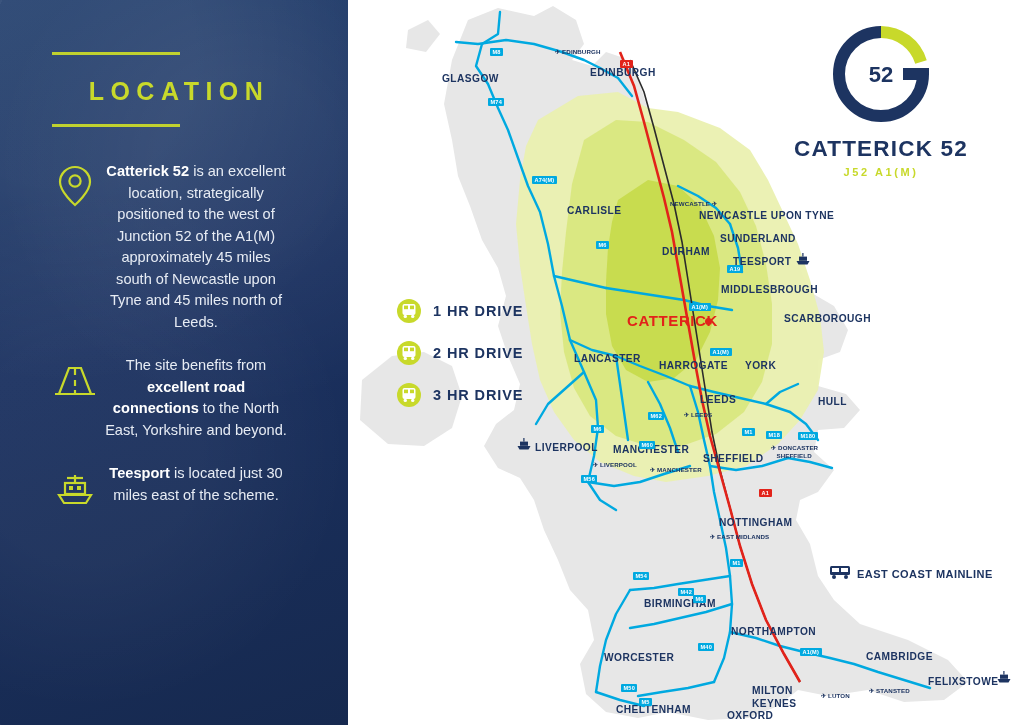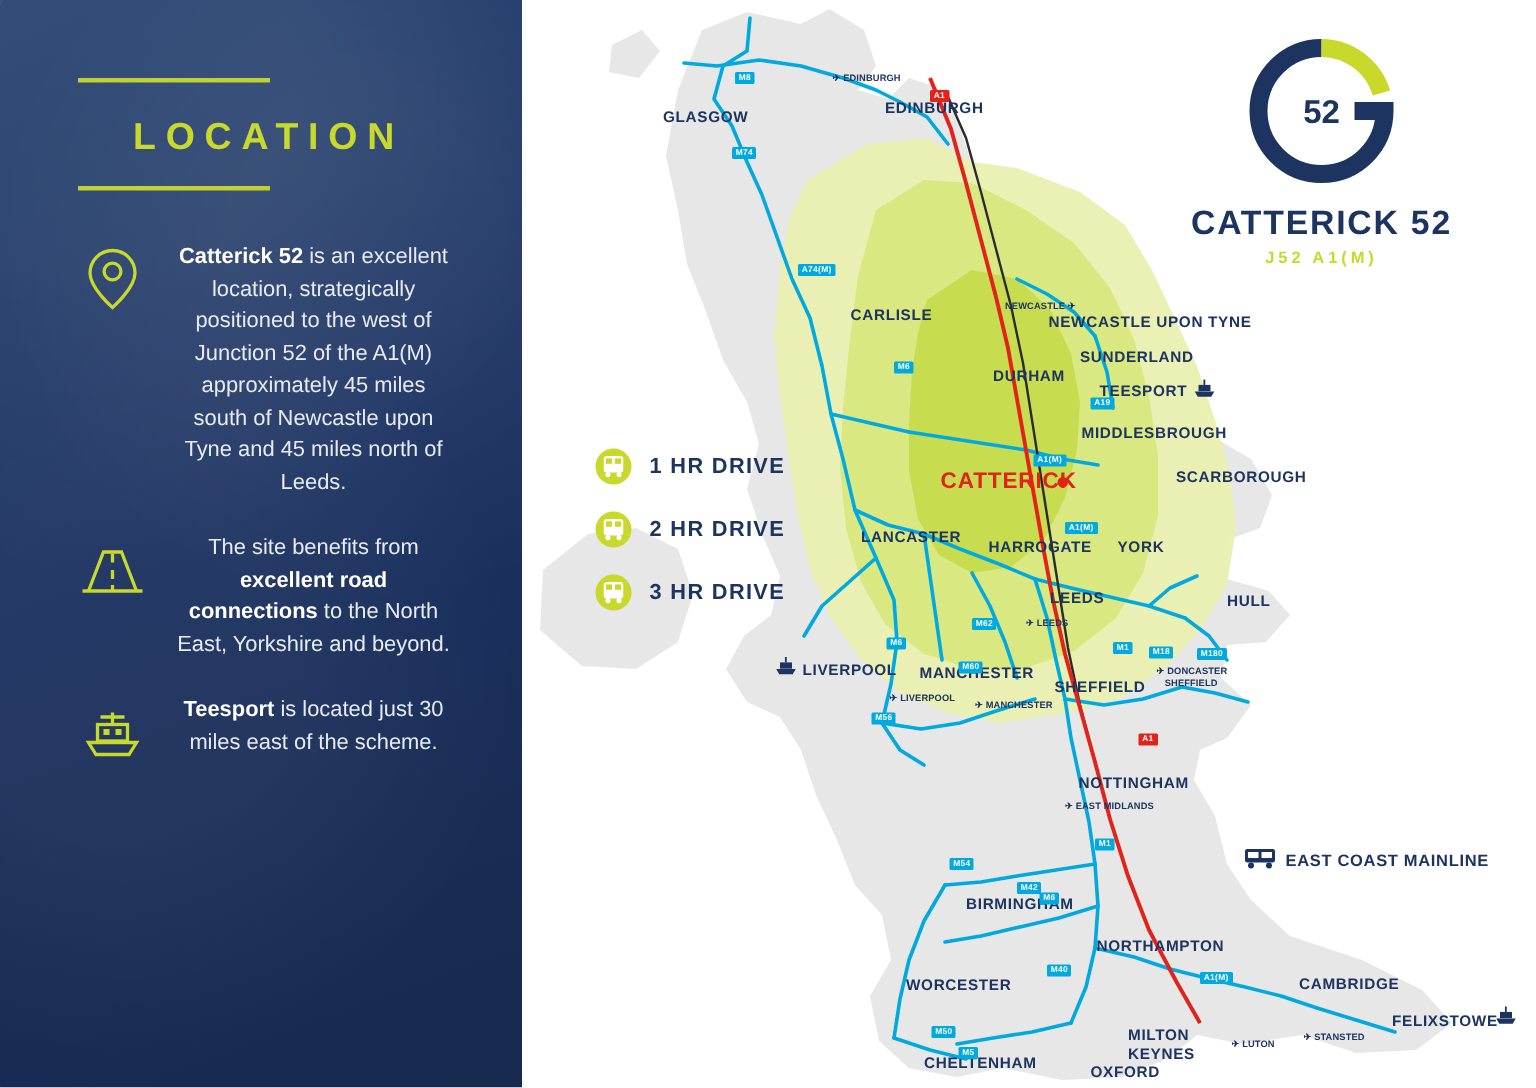--- a/index.html
+++ b/index.html
@@ -46,21 +46,21 @@
   .loc-title {
     color: #c8d92b;
     font-size: 25px;
     letter-spacing: 6.5px;
     font-weight: 700;
   }
 
   .feature {
     display: flex;
     align-items: flex-start;
-    gap: 20px;
+    gap: 7px;
     margin-bottom: 22px;
   }
   .feature .ficon {
     flex: 0 0 46px;
     width: 46px; height: 46px;
     margin-top: 2px;
     display: flex; align-items: center; justify-content: center;
   }
   .feature .ftext {
     color: #e7ecf4;

